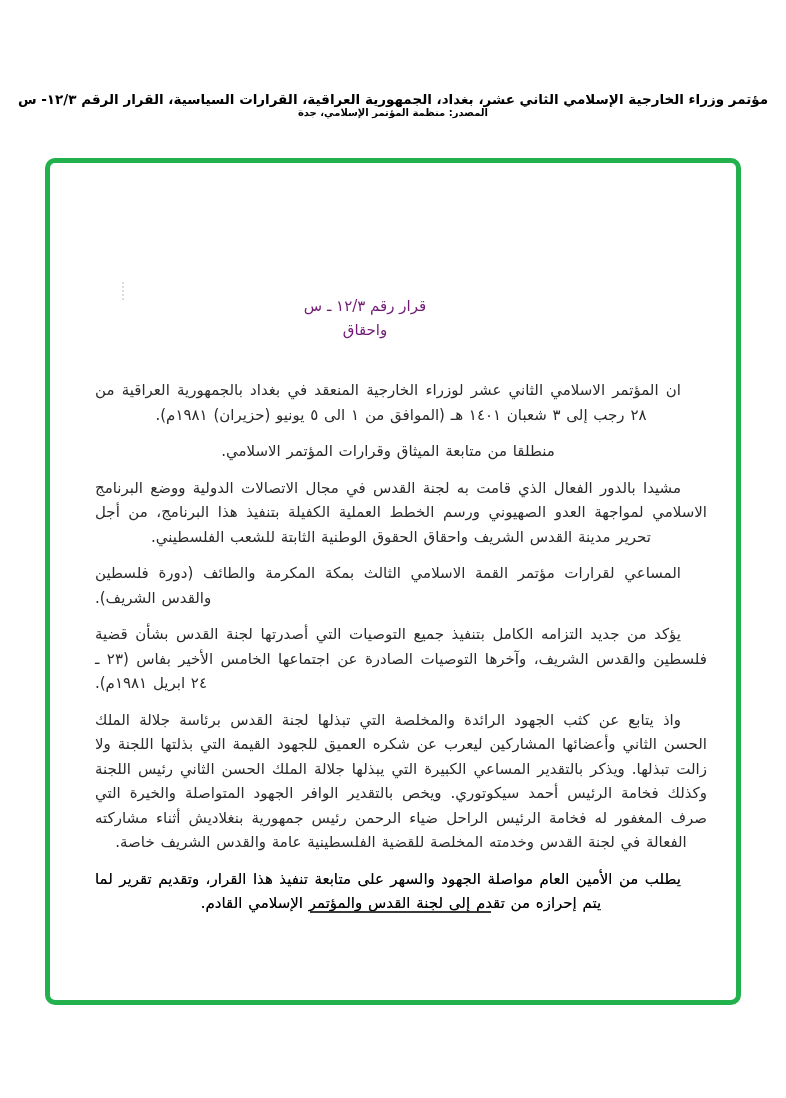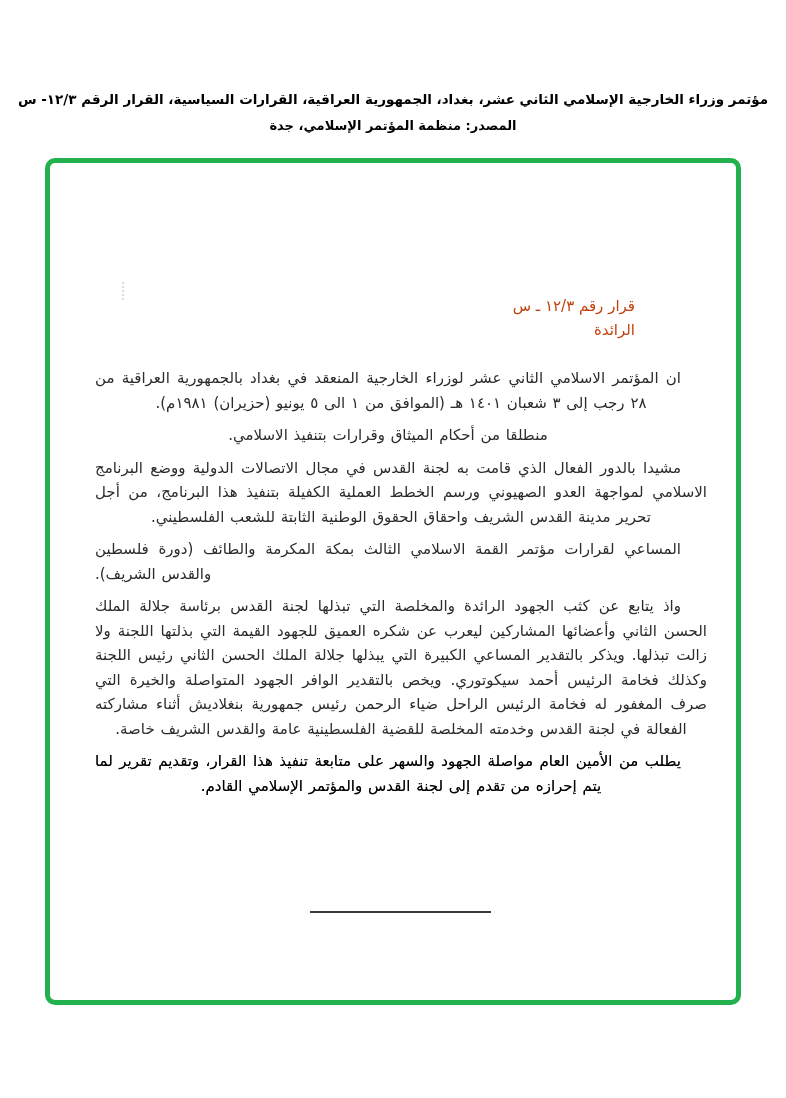--- a/index.html
+++ b/index.html
@@ -7,48 +7,48 @@
     width:786px;height:1098px;position:relative;background:#ffffff;
     font-family:"DejaVu Sans",sans-serif;color:#1e1e1e;overflow:hidden;
   }
   
   .page-header{
     position:absolute;top:90px;left:0;right:0;
     text-align:center;font-weight:bold;color:#000;
     font-size:13.5px;line-height:18px;letter-spacing:0;
   }
   .page-source{
-    position:absolute;top:119px;left:0;right:0;
+    position:absolute;top:106px;left:0;right:0;
     text-align:center;font-weight:bold;color:#000;
-    font-size:13px;line-height:14px;
+    font-size:10px;line-height:14px;
   }
   
   .doc-frame{
     position:absolute;left:45px;top:158px;width:696px;height:847px;
     box-sizing:border-box;border:5px solid #22b14c;border-radius:10px;
     background:#ffffff;
   }
   
   .scan-artifact{
     position:absolute;left:122px;top:282px;width:3px;height:18px;
     border-left:2px dotted #d4d4d4;opacity:.8;
   }
   
   .decree-title{
     position:absolute;left:95px;top:294px;width:540px;
-    color:#c2410c;font-size:15px;line-height:24px;
+    text-align:center;color:#701a75;font-size:15px;line-height:24px;
   }
   
   .decree-body{
     position:absolute;right:79px;left:95px;top:366px;
     font-size:15px;line-height:24.5px;color:#2b2b2b;
     text-align:justify;word-spacing:1px;
   }
   .decree-body p{
-    margin:0 0 8px 0;text-indent:26px;
+    margin:12px 0 8px 0;text-indent:26px;
     text-align:justify;text-align-last:center;
   }
   .decree-body p.last-left{text-align-last:left;}
   .decree-body p.closing{
     font-weight:normal;color:#000;text-align-last:center;
     text-shadow:0 0 .5px rgba(0,0,0,.6);
   }
   
   .divider-line{
     position:absolute;left:310px;top:911px;width:181px;height:2px;
@@ -60,25 +60,26 @@
 
 <div class="page-header">مؤتمر وزراء الخارجية الإسلامي الثاني عشر، بغداد، الجمهورية العراقية، القرارات السياسية، القرار الرقم ١٢/٣- س</div>
 <div class="page-source">المصدر: منظمة المؤتمر الإسلامي، جدة</div>
 
 <div class="doc-frame" style="border-color: rgb(34, 177, 76);"></div>
 
 <div class="scan-artifact"></div>
 
 <div class="decree-title">
   <div>قرار رقم ١٢/٣ ـ س</div>
-  <div>الرائدة</div>
+  <div>واحقاق</div>
 </div>
 
 <div class="decree-body">
   <p>ان المؤتمر الاسلامي الثاني عشر لوزراء الخارجية المنعقد في بغداد بالجمهورية العراقية من ٢٨ رجب إلى ٣ شعبان ١٤٠١ هـ (الموافق من ١ الى ٥ يونيو (حزيران) ١٩٨١م).</p>
-  <p>منطلقا من أحكام الميثاق وقرارات بتنفيذ الاسلامي.</p>
+  <p>منطلقا من متابعة الميثاق وقرارات المؤتمر الاسلامي.</p>
   <p>مشيدا بالدور الفعال الذي قامت به لجنة القدس في مجال الاتصالات الدولية ووضع البرنامج الاسلامي لمواجهة العدو الصهيوني ورسم الخطط العملية الكفيلة بتنفيذ هذا البرنامج، من أجل تحرير مدينة القدس الشريف واحقاق الحقوق الوطنية الثابتة للشعب الفلسطيني.</p>
   <p class="last-left">المساعي لقرارات مؤتمر القمة الاسلامي الثالث بمكة المكرمة والطائف (دورة فلسطين والقدس الشريف).</p>
+  <p class="last-left">يؤكد من جديد التزامه الكامل بتنفيذ جميع التوصيات التي أصدرتها لجنة القدس بشأن قضية فلسطين والقدس الشريف، وآخرها التوصيات الصادرة عن اجتماعها الخامس الأخير بفاس (٢٣ ـ ٢٤ ابريل ١٩٨١م).</p>
   <p>واذ يتابع عن كثب الجهود الرائدة والمخلصة التي تبذلها لجنة القدس برئاسة جلالة الملك الحسن الثاني وأعضائها المشاركين ليعرب عن شكره العميق للجهود القيمة التي بذلتها اللجنة ولا زالت تبذلها. ويذكر بالتقدير المساعي الكبيرة التي يبذلها جلالة الملك الحسن الثاني رئيس اللجنة وكذلك فخامة الرئيس أحمد سيكوتوري. ويخص بالتقدير الوافر الجهود المتواصلة والخيرة التي صرف المغفور له فخامة الرئيس الراحل ضياء الرحمن رئيس جمهورية بنغلاديش أثناء مشاركته الفعالة في لجنة القدس وخدمته المخلصة للقضية الفلسطينية عامة والقدس الشريف خاصة.</p>
   <p class="closing">يطلب من الأمين العام مواصلة الجهود والسهر على متابعة تنفيذ هذا القرار، وتقديم تقرير لما يتم إحرازه من تقدم إلى لجنة القدس والمؤتمر الإسلامي القادم.</p>
 </div>
 
 <div class="divider-line"></div>
 
 </body></html>

